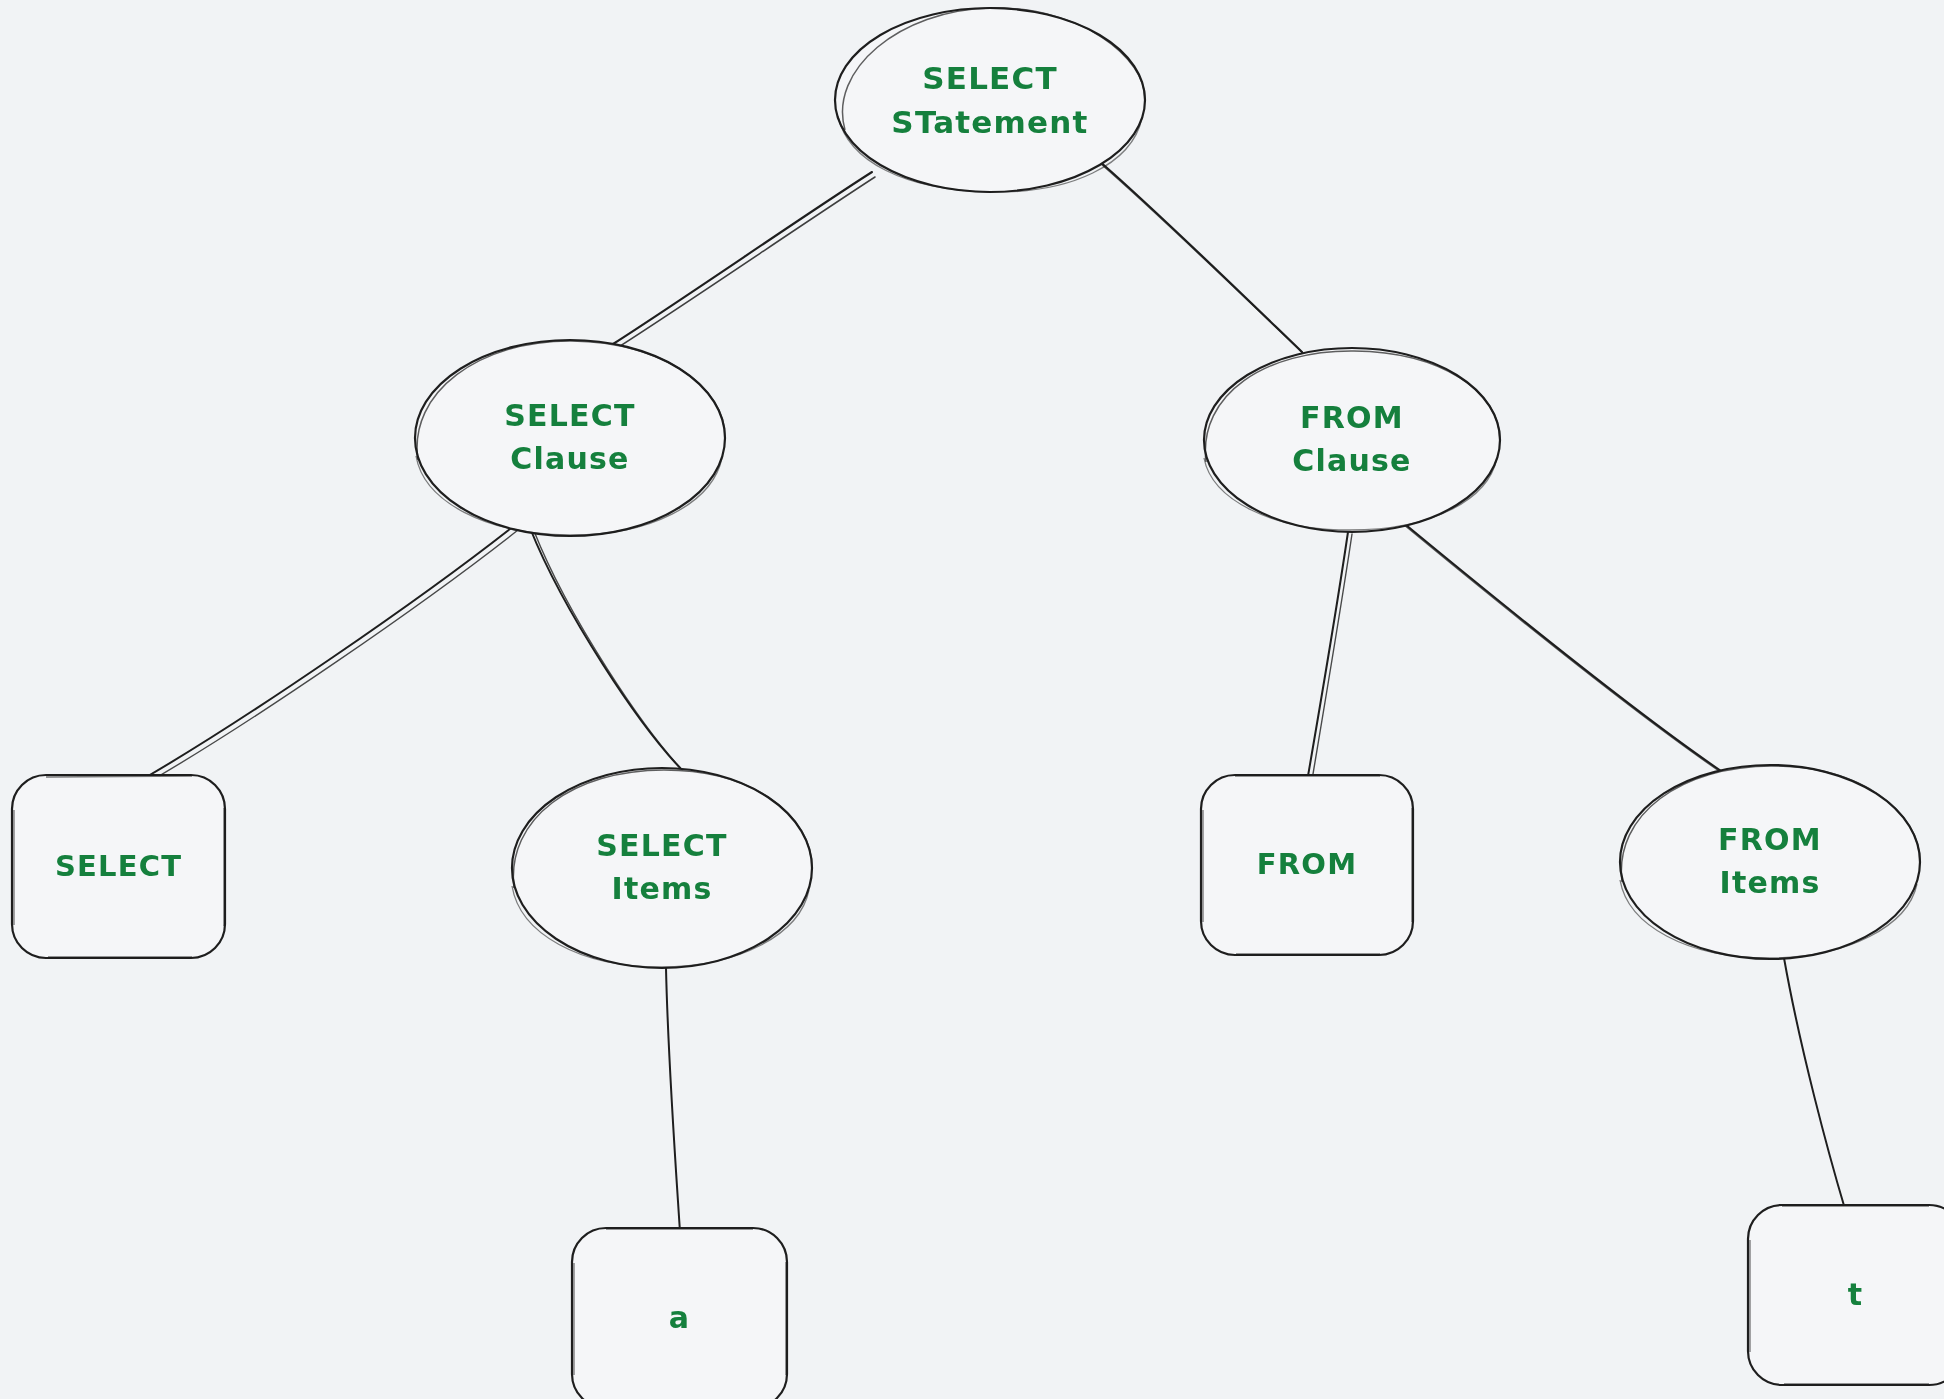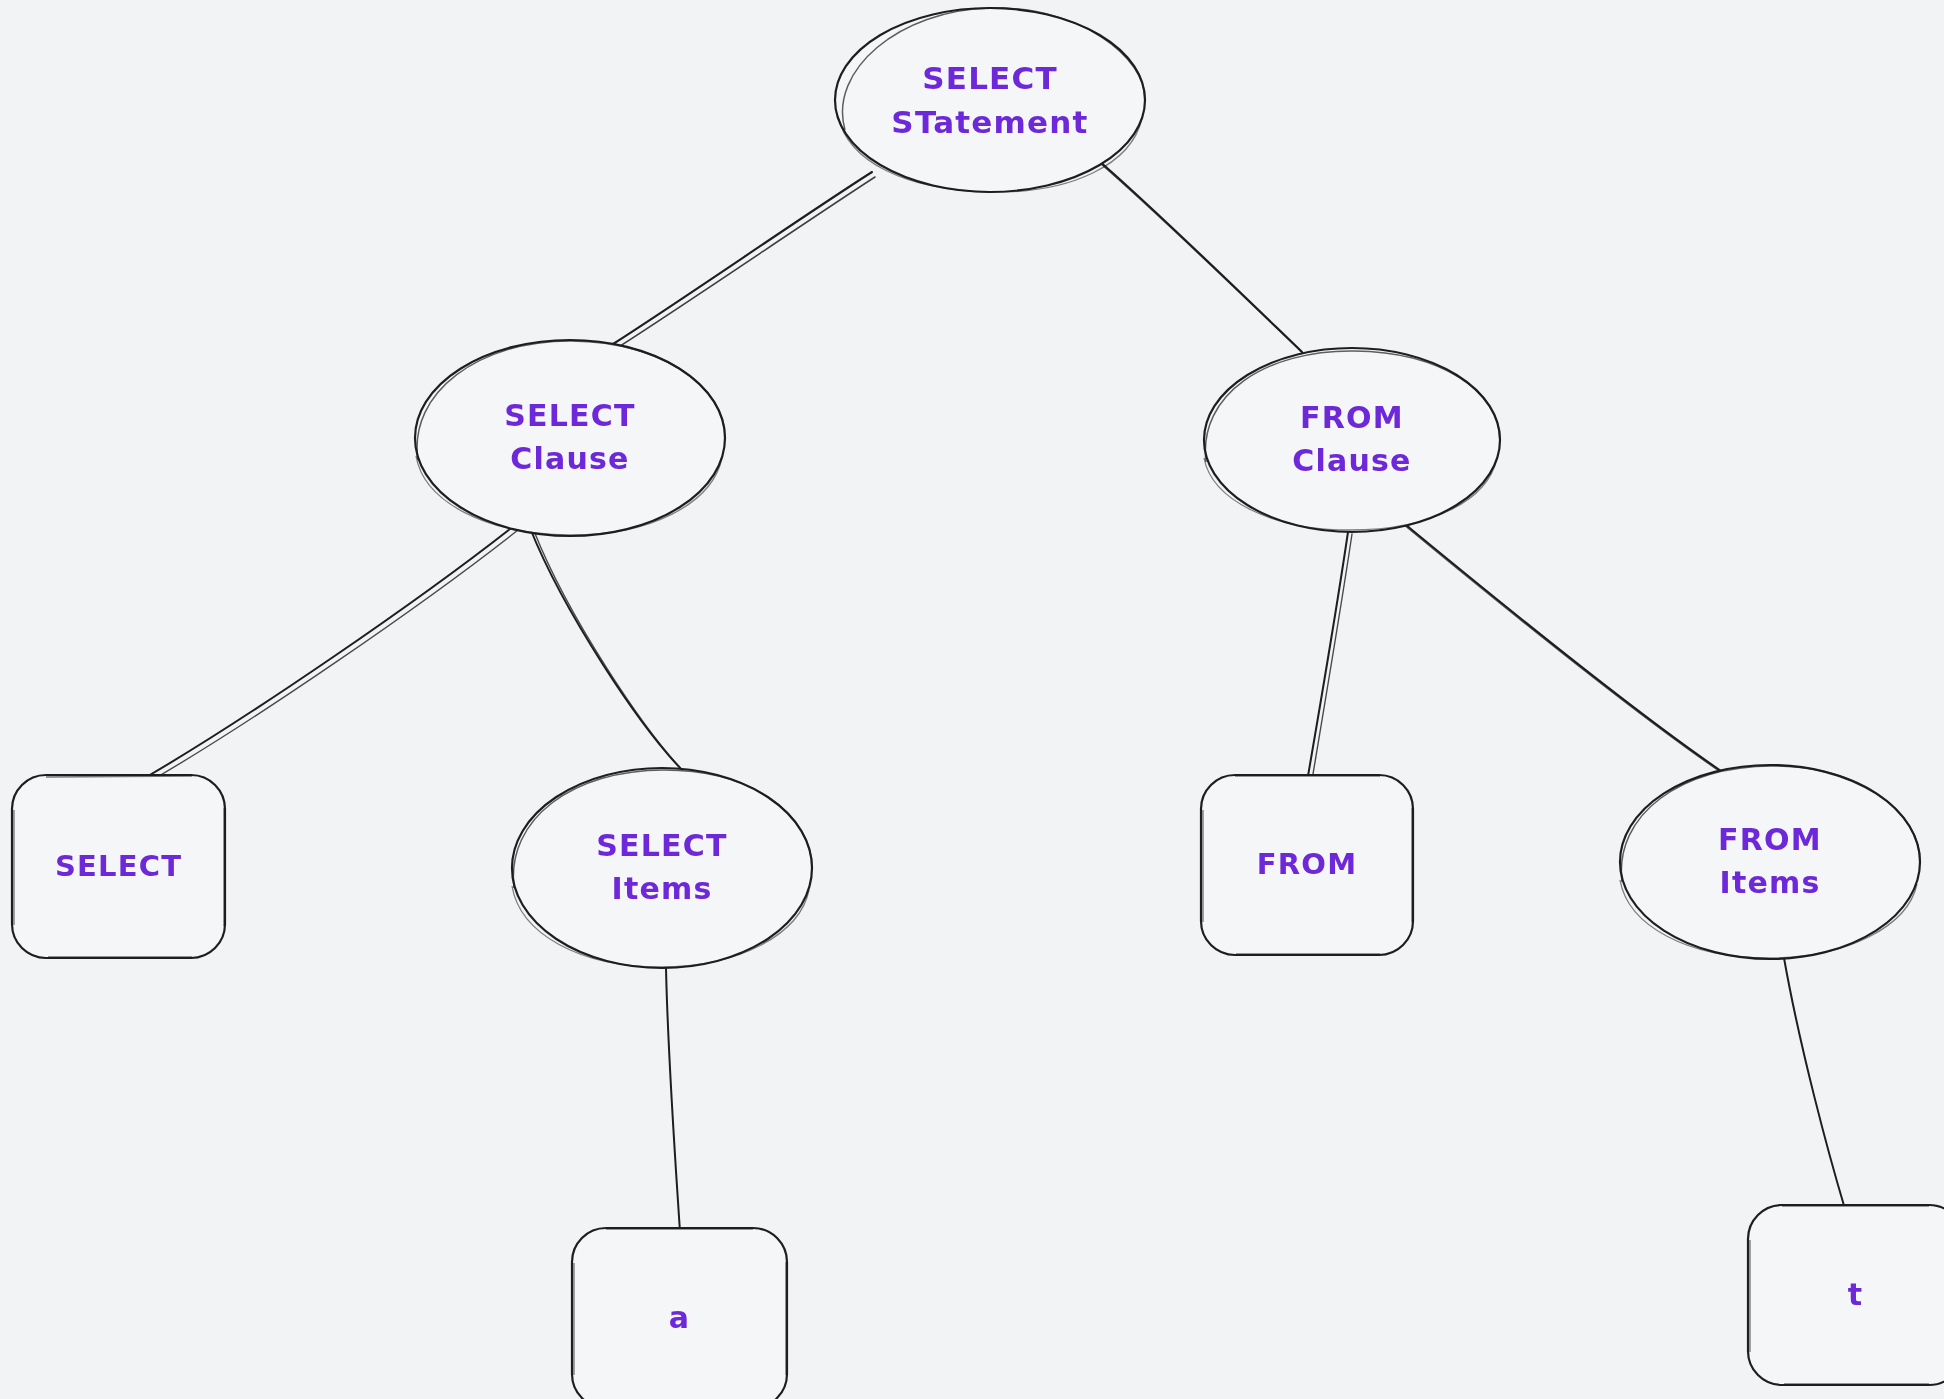--- a/index.html
+++ b/index.html
@@ -28,21 +28,21 @@
     height: 1399px;
   }
   .node-label {
     position: absolute;
     display: flex;
     flex-direction: column;
     align-items: center;
     justify-content: center;
     text-align: center;
     pointer-events: none;
-    color: #6d28d9;
+    color: #15803d;
     font-family: "DejaVu Sans", sans-serif;
     font-weight: 700;
     letter-spacing: 1.2px;
     line-height: 1.42;
   }
   .node-label .ln {
     display: block;
     white-space: nowrap;
   }
   .lbl-xl { font-size: 31px; }

